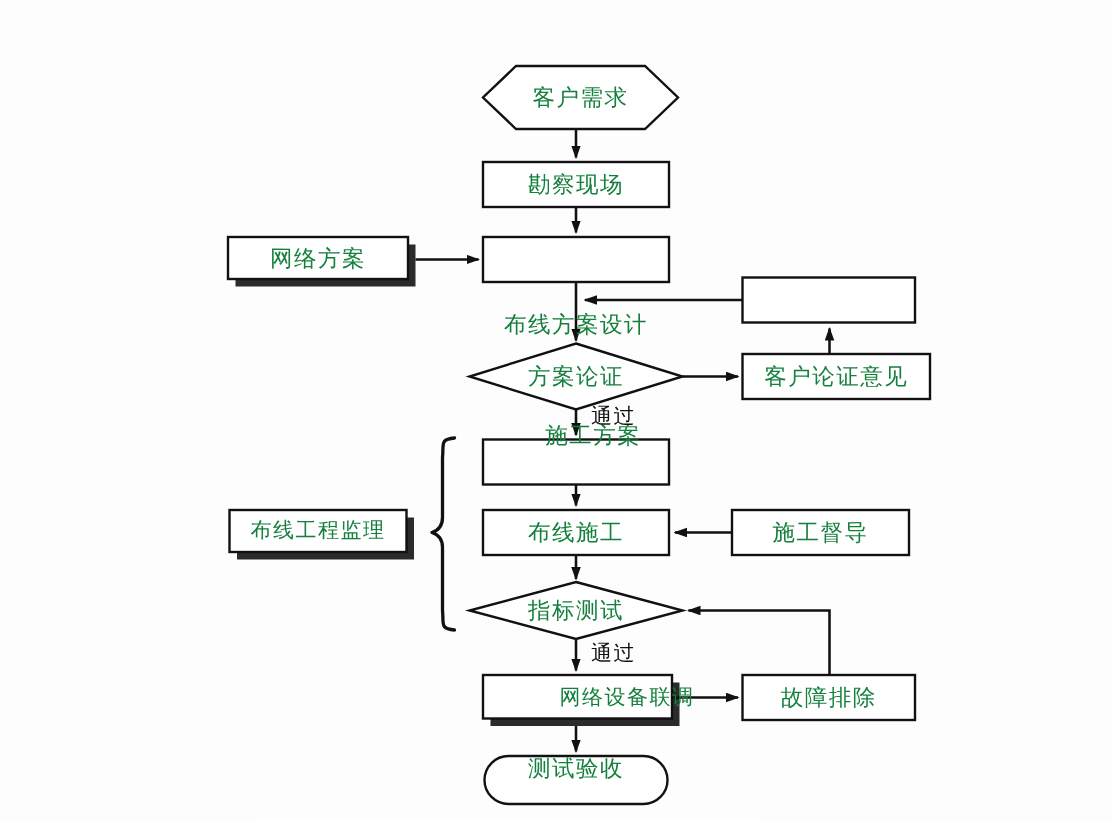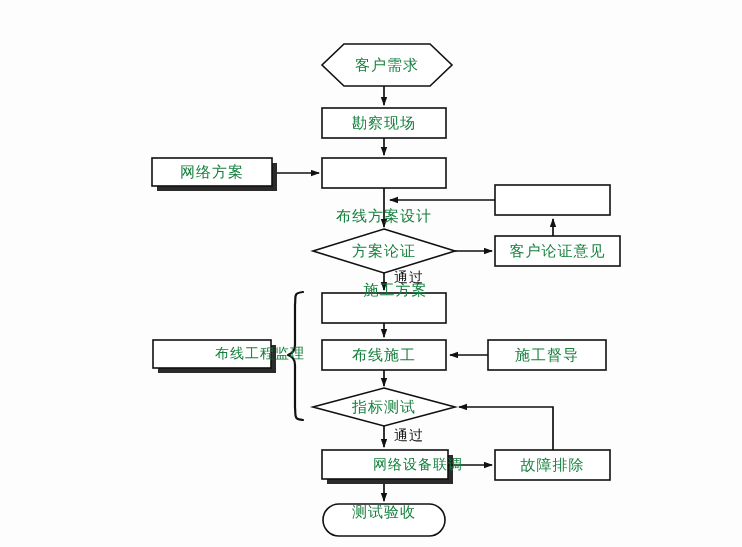--- a/index.html
+++ b/index.html
@@ -127,21 +127,21 @@
 
   <div class="node-label" style="left:152px; top:158px; width:120px; height:28px;">网络方案</div>
 
   <div class="node-label" style="left:322px; top:158px; width:124px; height:30px;margin-top:43px;">布线方案设计</div>
 
 
   <div class="node-label" style="left:313px; top:236px; width:142px; height:30px;">方案论证</div>
 
   <div class="node-label" style="left:495px; top:236px; width:125px; height:30px;">客户论证意见</div>
 
-  <div class="node-label" style="left:153px; top:340px; width:118px; height:28px; font-size:14px;padding-left:48px;">布线工程监理</div>
+  <div class="node-label" style="left:153px; top:340px; width:118px; height:28px; font-size:14px;">布线工程监理</div>
 
   <div class="node-label" style="left:322px; top:275px; width:147px; height:30px;">施工方案</div>
 
   <div class="node-label" style="left:322px; top:340px; width:124px; height:30px;font-family:Liberation Mono, monospace;">布线施工</div>
 
   <div class="node-label" style="left:488px; top:340px; width:118px; height:30px;">施工督导</div>
 
   <div class="node-label" style="left:313px; top:392px; width:142px; height:30px;">指标测试</div>
 
   <div class="node-label" style="left:322px; top:450px; width:126px; height:29px; font-size:14px;padding-left:33px;">网络设备联调</div>

